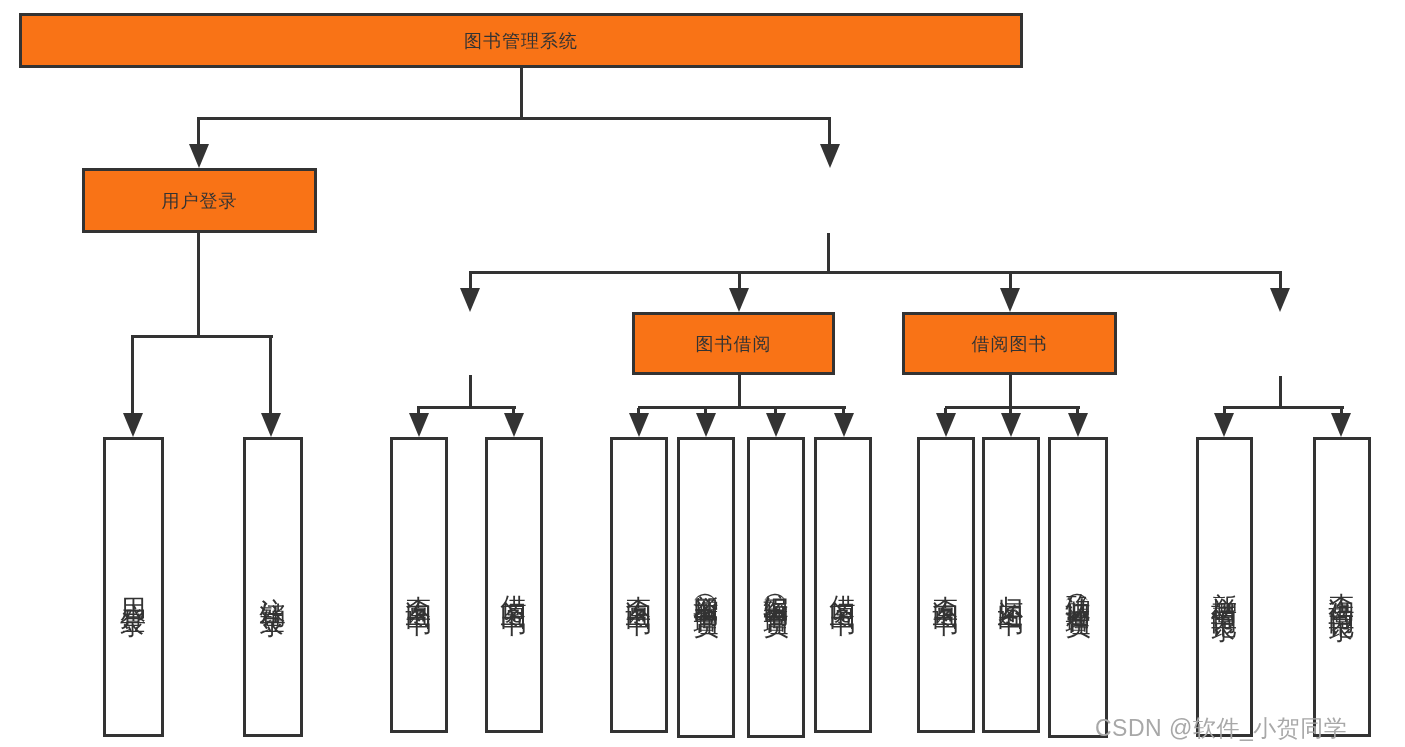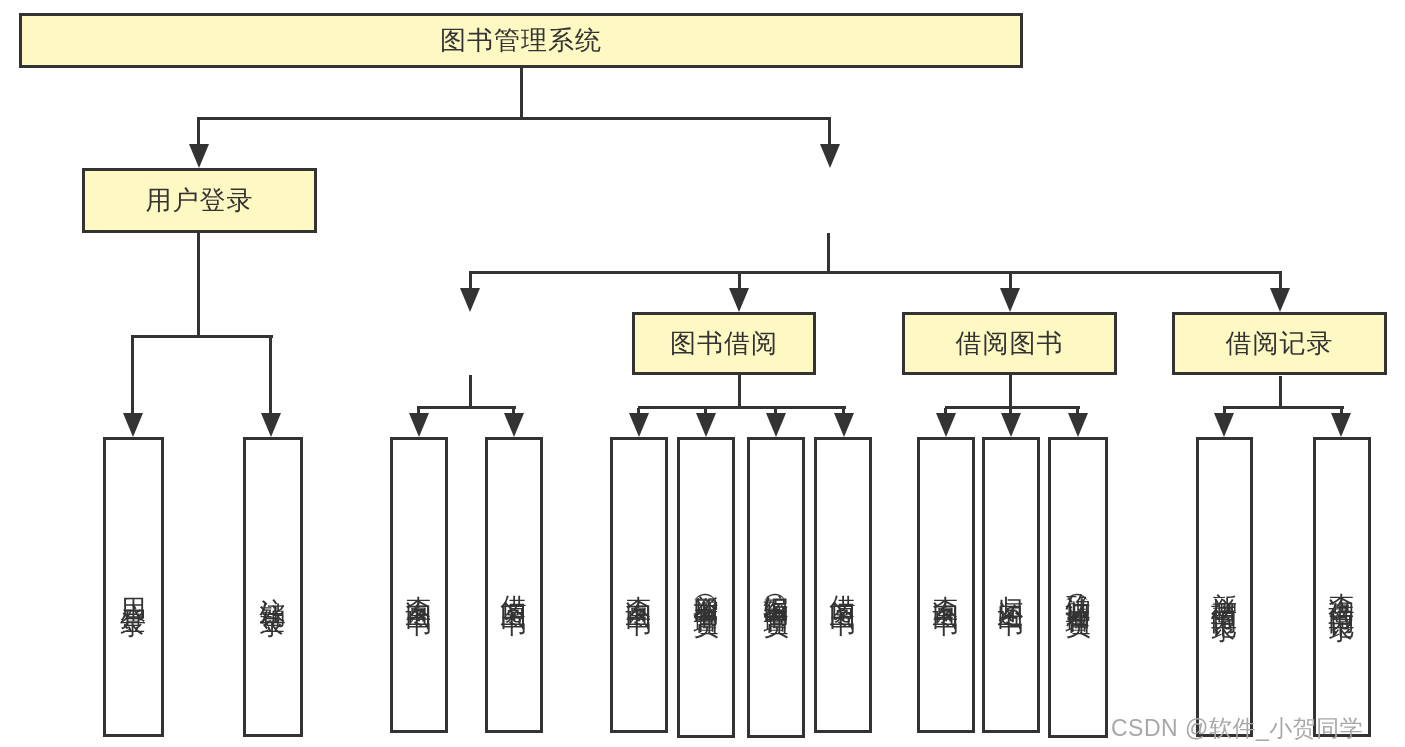--- a/index.html
+++ b/index.html
@@ -10,25 +10,25 @@
     background: var(--bg-color, #ffffff);
     font-family: "Liberation Sans", sans-serif;
     color: #333;
     overflow: hidden;
   }
   
   .hbox {
     position: absolute;
     box-sizing: border-box;
     border: 3px solid var(--line-color, #333);
-    background: #fef9c3;
+    background: #f97316;
     display: flex;
     align-items: center;
     justify-content: center;
-    font-size: 26px;
+    font-size: 18px;
     letter-spacing: 1px;
     white-space: nowrap;
   }
   
   .leaf {
     position: absolute;
     box-sizing: border-box;
     border: 3px solid var(--line-color, #333);
     background: #fff;
     top: 437px;
@@ -62,21 +62,20 @@
   }
   .watermark {
     position: absolute;
     left: 1095px;
     top: 713px;
     font-size: 23px;
     letter-spacing: 0.5px;
     color: var(--watermark-color, #a8a8a8);
     white-space: nowrap;
     z-index: 5;
-    margin-left: 16px;
   }
 </style>
 </head>
 <body>
 
 <div class="canvas">
 
   <div class="hbox" style="left:19px; top:13px; width:1004px; height:55px;">图书管理系统</div>
 
   <div class="line" style="left:520px; top:68px; width:3px; height:51px;"></div>
@@ -99,23 +98,22 @@
   <div class="line" style="left:469px; top:271px; width:813px; height:3px;"></div>
   <div class="line" style="left:469px;  top:273px; width:3px; height:18px;"></div>
   <div class="tri" style="left:460px;  top:288px;"></div>
   <div class="line" style="left:738px;  top:273px; width:3px; height:18px;"></div>
   <div class="tri" style="left:729px;  top:288px;"></div>
   <div class="line" style="left:1009px; top:273px; width:3px; height:18px;"></div>
   <div class="tri" style="left:1000px; top:288px;"></div>
   <div class="line" style="left:1279px; top:273px; width:3px; height:18px;"></div>
   <div class="tri" style="left:1270px; top:288px;"></div>
 
-  <div class="hbox" style="left:632px; top:312px; width:184px; height:63px;">图书借阅</div>
+  <div class="hbox" style="left:632px; top:312px; width:203px; height:63px;">图书借阅</div>
   <div class="hbox" style="left:902px; top:312px; width:215px; height:63px;">借阅图书</div>
-  <div class="hbox" style="left:1172px; top:312px; width:215px; height:63px;">借阅记录</div>
 
   <div class="line" style="left:469px; top:375px; width:3px; height:34px;"></div>
   <div class="line" style="left:417px; top:406px; width:99px; height:3px;"></div>
   <div class="line" style="left:417px; top:408px; width:3px; height:9px;"></div>
   <div class="tri" style="left:409px; top:413px;"></div>
   <div class="line" style="left:512px; top:408px; width:3px; height:9px;"></div>
   <div class="tri" style="left:504px; top:413px;"></div>
 
   <div class="line" style="left:738px; top:375px; width:3px; height:34px;"></div>
   <div class="line" style="left:638px; top:406px; width:208px; height:3px;"></div>

